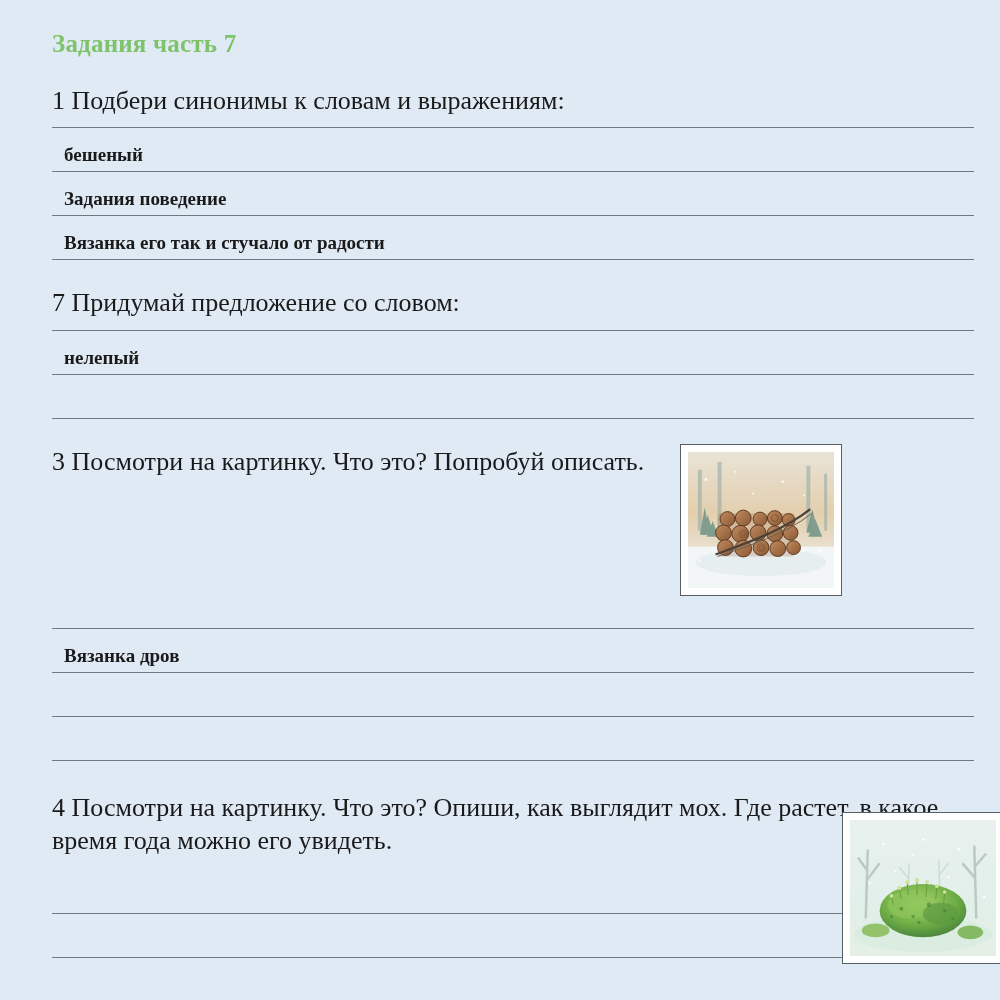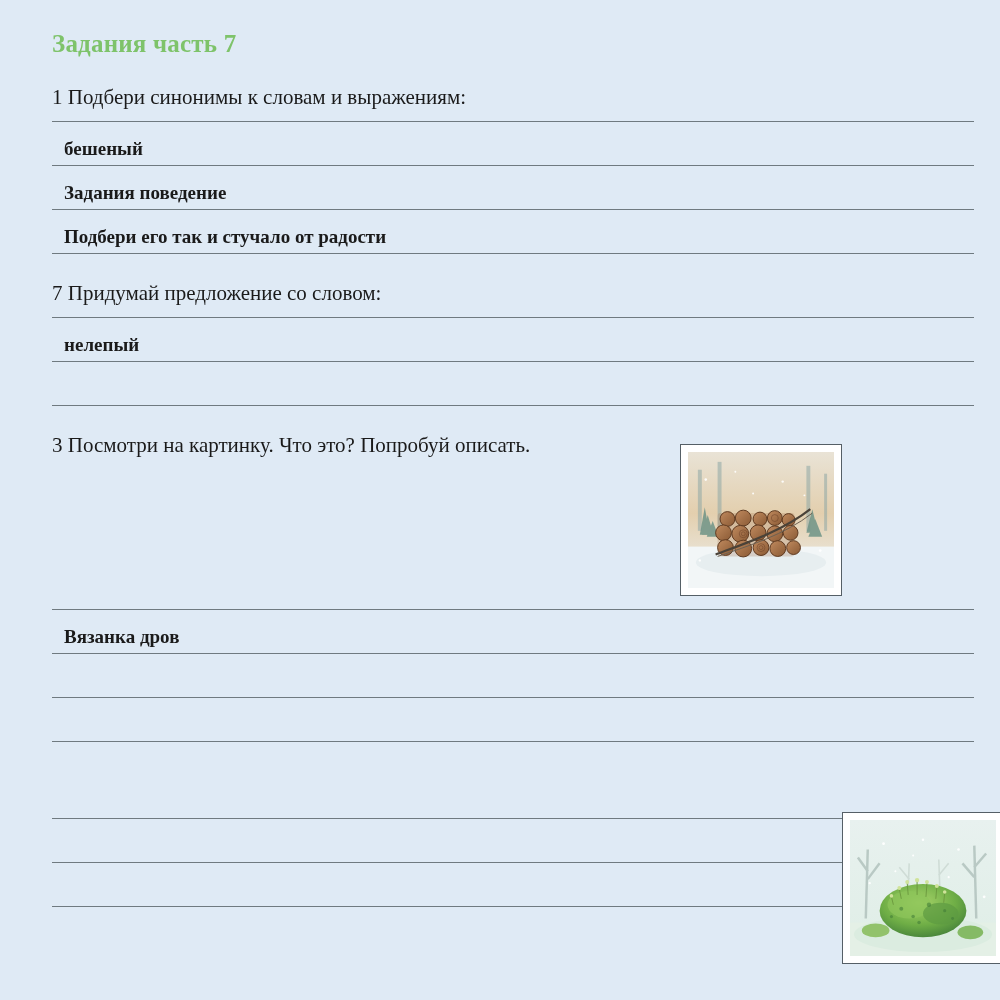--- a/index.html
+++ b/index.html
@@ -28,21 +28,21 @@
     font-family: "Liberation Serif", serif;
     font-weight: bold;
     font-size: 25px;
     margin: 6px 0 26px 0;
     letter-spacing: 0.2px;
   }
   .task {
     position: relative;
   }
   .task-prompt {
-    font-size: 21px;
+    font-size: 26px;
     line-height: 1.28;
     margin: 0 0 10px 0;
     max-width: 930px;
   }
   .rule {
     border-bottom: 1.3px solid #6f7a80;
     height: 0;
   }
   .ans-line {
     border-bottom: 1.3px solid #6f7a80;
@@ -107,21 +107,21 @@
   <div class="task" id="task1">
     <p class="task-prompt">1 Подбери синонимы к словам и выражениям:</p>
     <div class="rule"></div>
     <div class="ans-line">
       <span class="ans-text">бешеный</span>
     </div>
     <div class="ans-line">
       <span class="ans-text">Задания поведение</span>
     </div>
     <div class="ans-line">
-      <span class="ans-text">Подбери его так и стучало от радости</span>
+      <span class="ans-text">Вязанка его так и стучало от радости</span>
     </div>
   </div>
 
   <div class="task" id="task2">
     <p class="task-prompt">7 Придумай предложение со словом:</p>
     <div class="rule"></div>
     <div class="ans-line">
       <span class="ans-text">нелепый</span>
     </div>
     <div class="ans-line empty">
@@ -138,20 +138,21 @@
     </div>
     <div class="ans-line empty">
       <span class="ans-text"></span>
     </div>
     <div class="ans-line empty">
       <span class="ans-text"></span>
     </div>
   </div>
 
   <div class="task" id="task4">
+    <p class="task-prompt">4 Посмотри на картинку. Что это? Опиши, как выглядит мох. Где растет, в какое время года можно его увидеть.</p>
     <div class="task4-gap"></div>
     <div class="rule"></div>
     <div class="ans-line empty">
       <span class="ans-text"></span>
     </div>
     <div class="ans-line empty">
       <span class="ans-text"></span>
     </div>
   </div>
 

